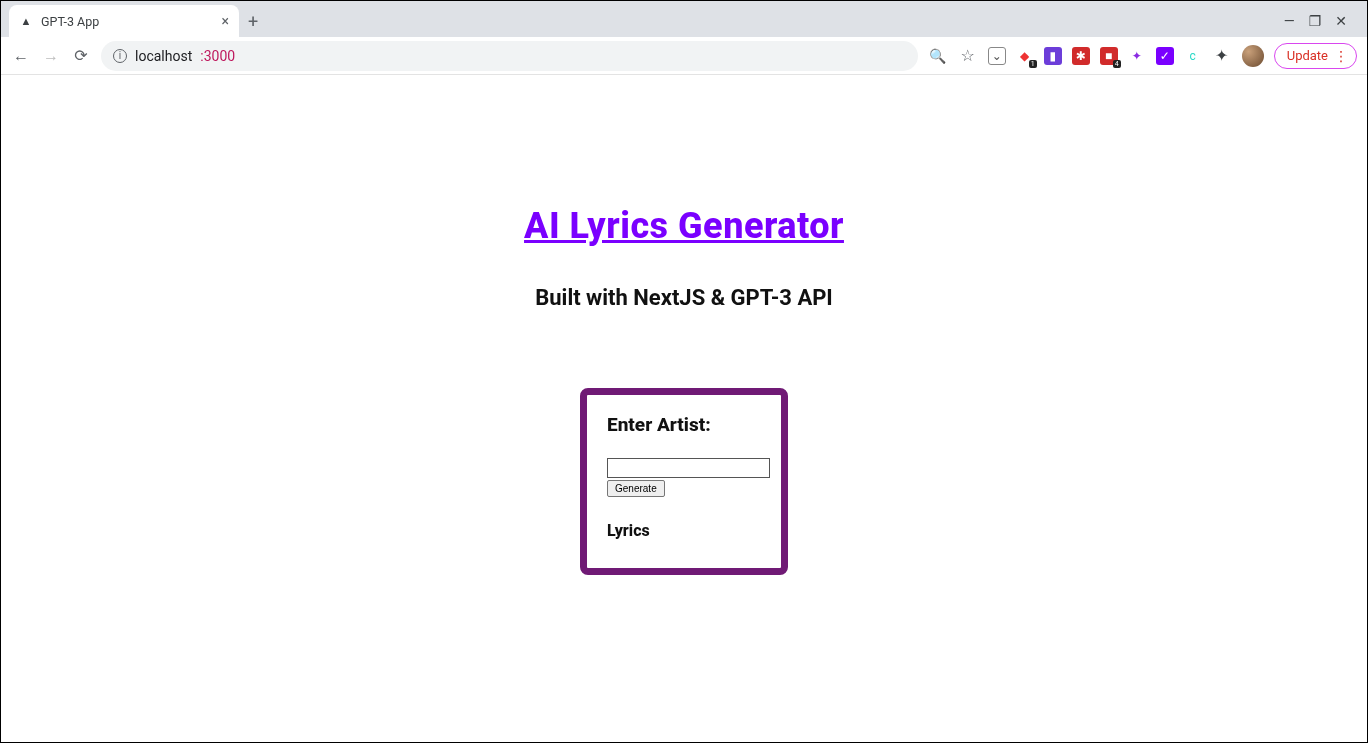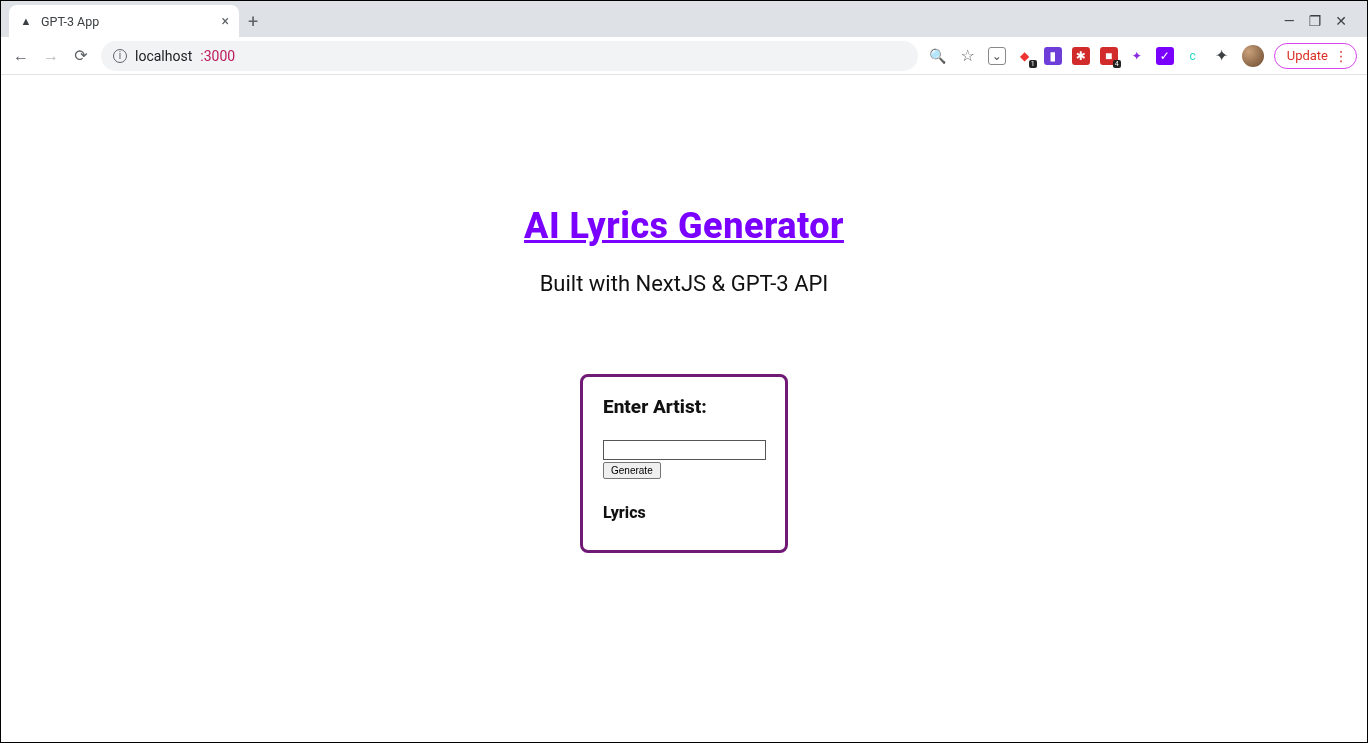--- a/index.html
+++ b/index.html
@@ -81,29 +81,29 @@
     .viewport { height: calc(743px - 36px - 38px - 2px); overflow:auto; }
     .page { text-align:center; padding-top:130px; }
     .title {
       font-size:36px;
       font-weight:800;
       color:#7a00ff;
       text-decoration:underline;
       letter-spacing:0.5px;
     }
     .subtitle {
-      margin-top:24px;
+      margin-top:38px;
       font-size:22px;
       color:#111;
-      font-weight:400;
+      font-weight:700;
     }
     .card {
       margin: 78px auto 0;
       width:208px;
-      border:3px solid #701a75;
+      border:7px solid #701a75;
       border-radius:8px;
       padding:18px 20px 28px;
       text-align:left;
     }
     .card-heading { font-size:19px; font-weight:800; color:#111; }
     .artist-input {
       margin-top:22px;
       width:163px;
       height:20px;
       border:1px solid #555;

